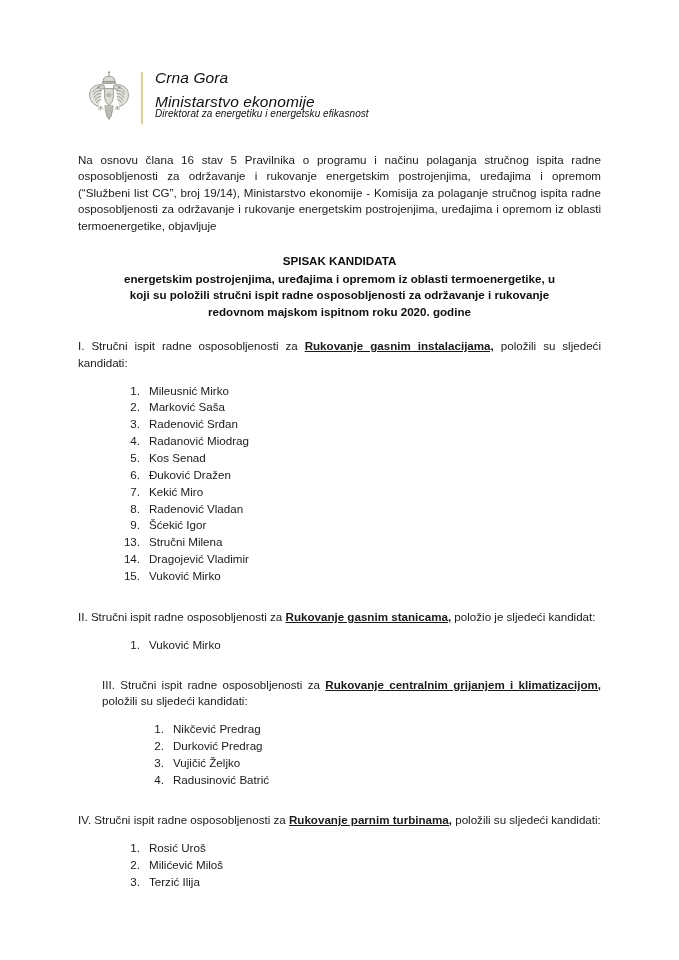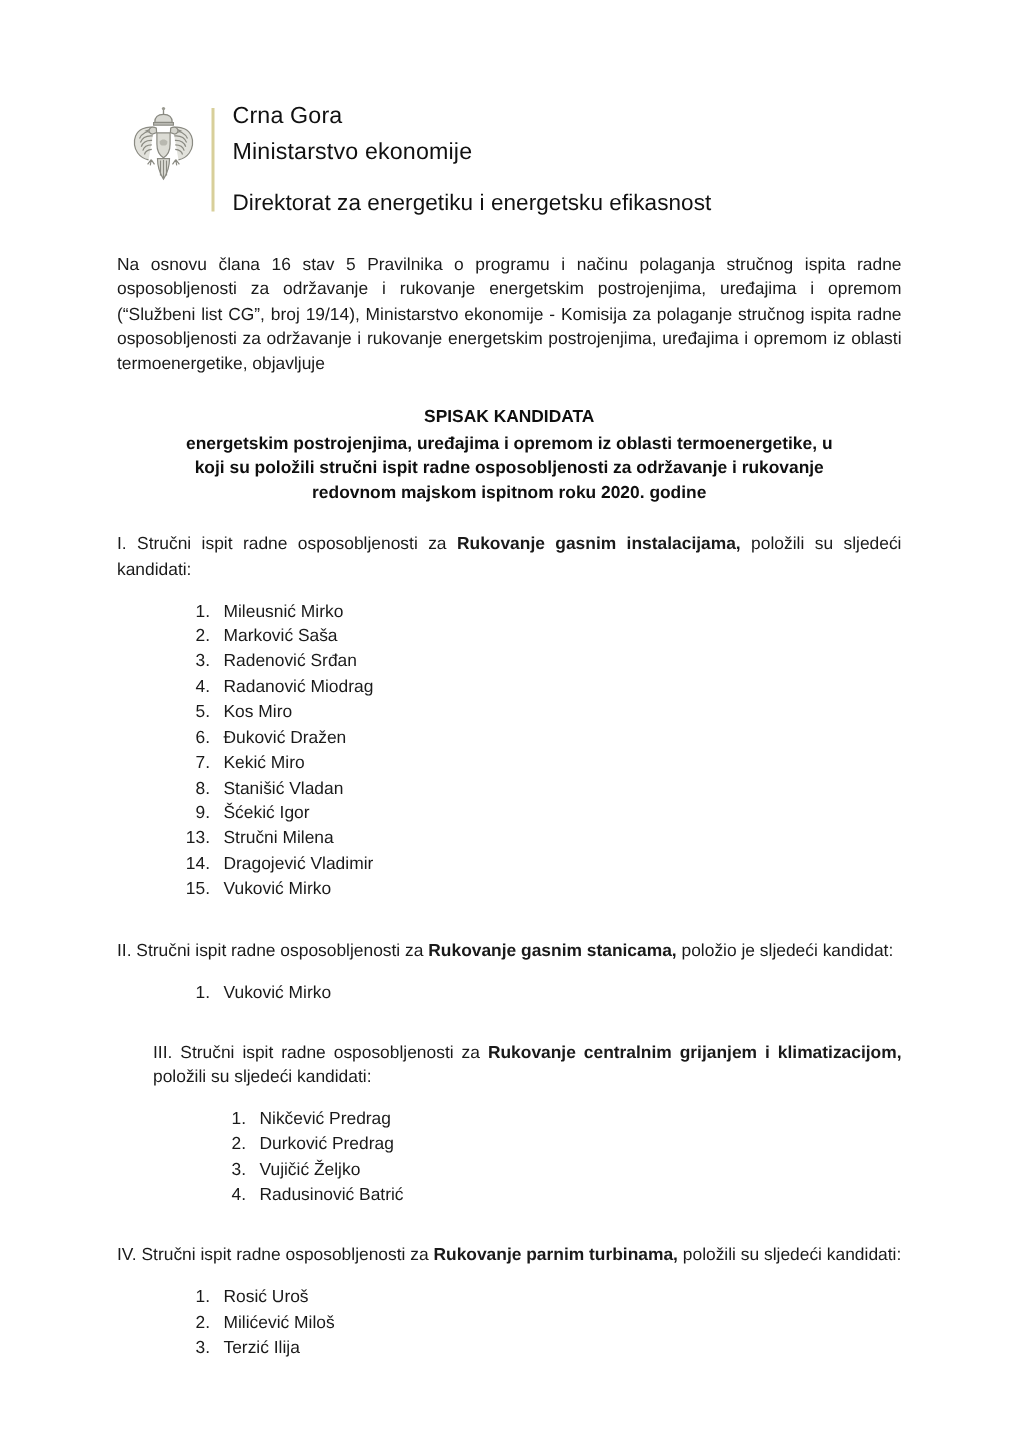--- a/index.html
+++ b/index.html
@@ -24,20 +24,21 @@
     padding: 0 78px 0 78px;
     overflow: hidden;
   }
 
   
   .letterhead {
     display: flex;
     align-items: flex-start;
     padding-top: 70px;
     margin-left: 8px;
+    font-style: italic;
   }
   .crest {
     width: 46px;
     height: 56px;
     flex: 0 0 46px;
     display: block;
   }
   .crest svg { display: block; width: 46px; height: 56px; }
 
   .crest-divider {
@@ -54,24 +55,24 @@
   .lh-line1 {
     font-size: 15.5px;
     color: #111;
     letter-spacing: 0.1px;
     margin-bottom: 8px;
   }
   .lh-line2 {
     font-size: 15.5px;
     color: #111;
     letter-spacing: 0.1px;
-    margin-bottom: 19px;
+    margin-bottom: 0;
   }
   .lh-line3 {
-    font-size: 15px;
+    font-size: 10px;
     color: #111;
     letter-spacing: 0.05px;
   }
 
   
   .intro {
     margin-top: 26px;
     font-size: 11.6px;
     line-height: 1.42;
     text-align: justify;
@@ -90,21 +91,21 @@
 
   .section {
     margin-top: 18px;
   }
   .section-lead {
     font-size: 11.6px;
     line-height: 1.42;
     text-align: justify;
     color: #1a1a1a;
   }
-  .section-lead b { font-weight: bold; }
+  .section-lead b { font-weight: bold; text-decoration: underline; }
 
   ol.names {
     list-style: none;
     margin: 0;
     padding: 0 0 0 37px;
     font-size: 11.6px;
     line-height: 1.455;
   }
   ol.names li {
     display: flex;
@@ -208,33 +209,33 @@
           <li>
             <span class="num">3.</span>
             <span class="nm">Radenović Srđan</span>
           </li>
           <li>
             <span class="num">4.</span>
             <span class="nm">Radanović Miodrag</span>
           </li>
           <li>
             <span class="num">5.</span>
-            <span class="nm">Kos Miro</span>
+            <span class="nm">Kos Senad</span>
           </li>
           <li>
             <span class="num">6.</span>
             <span class="nm">Đuković Dražen</span>
           </li>
           <li>
             <span class="num">7.</span>
             <span class="nm">Kekić Miro</span>
           </li>
           <li>
             <span class="num">8.</span>
-            <span class="nm">Stanišić Vladan</span>
+            <span class="nm">Radenović Vladan</span>
           </li>
           <li>
             <span class="num">9.</span>
             <span class="nm">Šćekić Igor</span>
           </li>
           <li>
             <span class="num">13.</span>
             <span class="nm">Stručni Milena</span>
           </li>
           <li>

